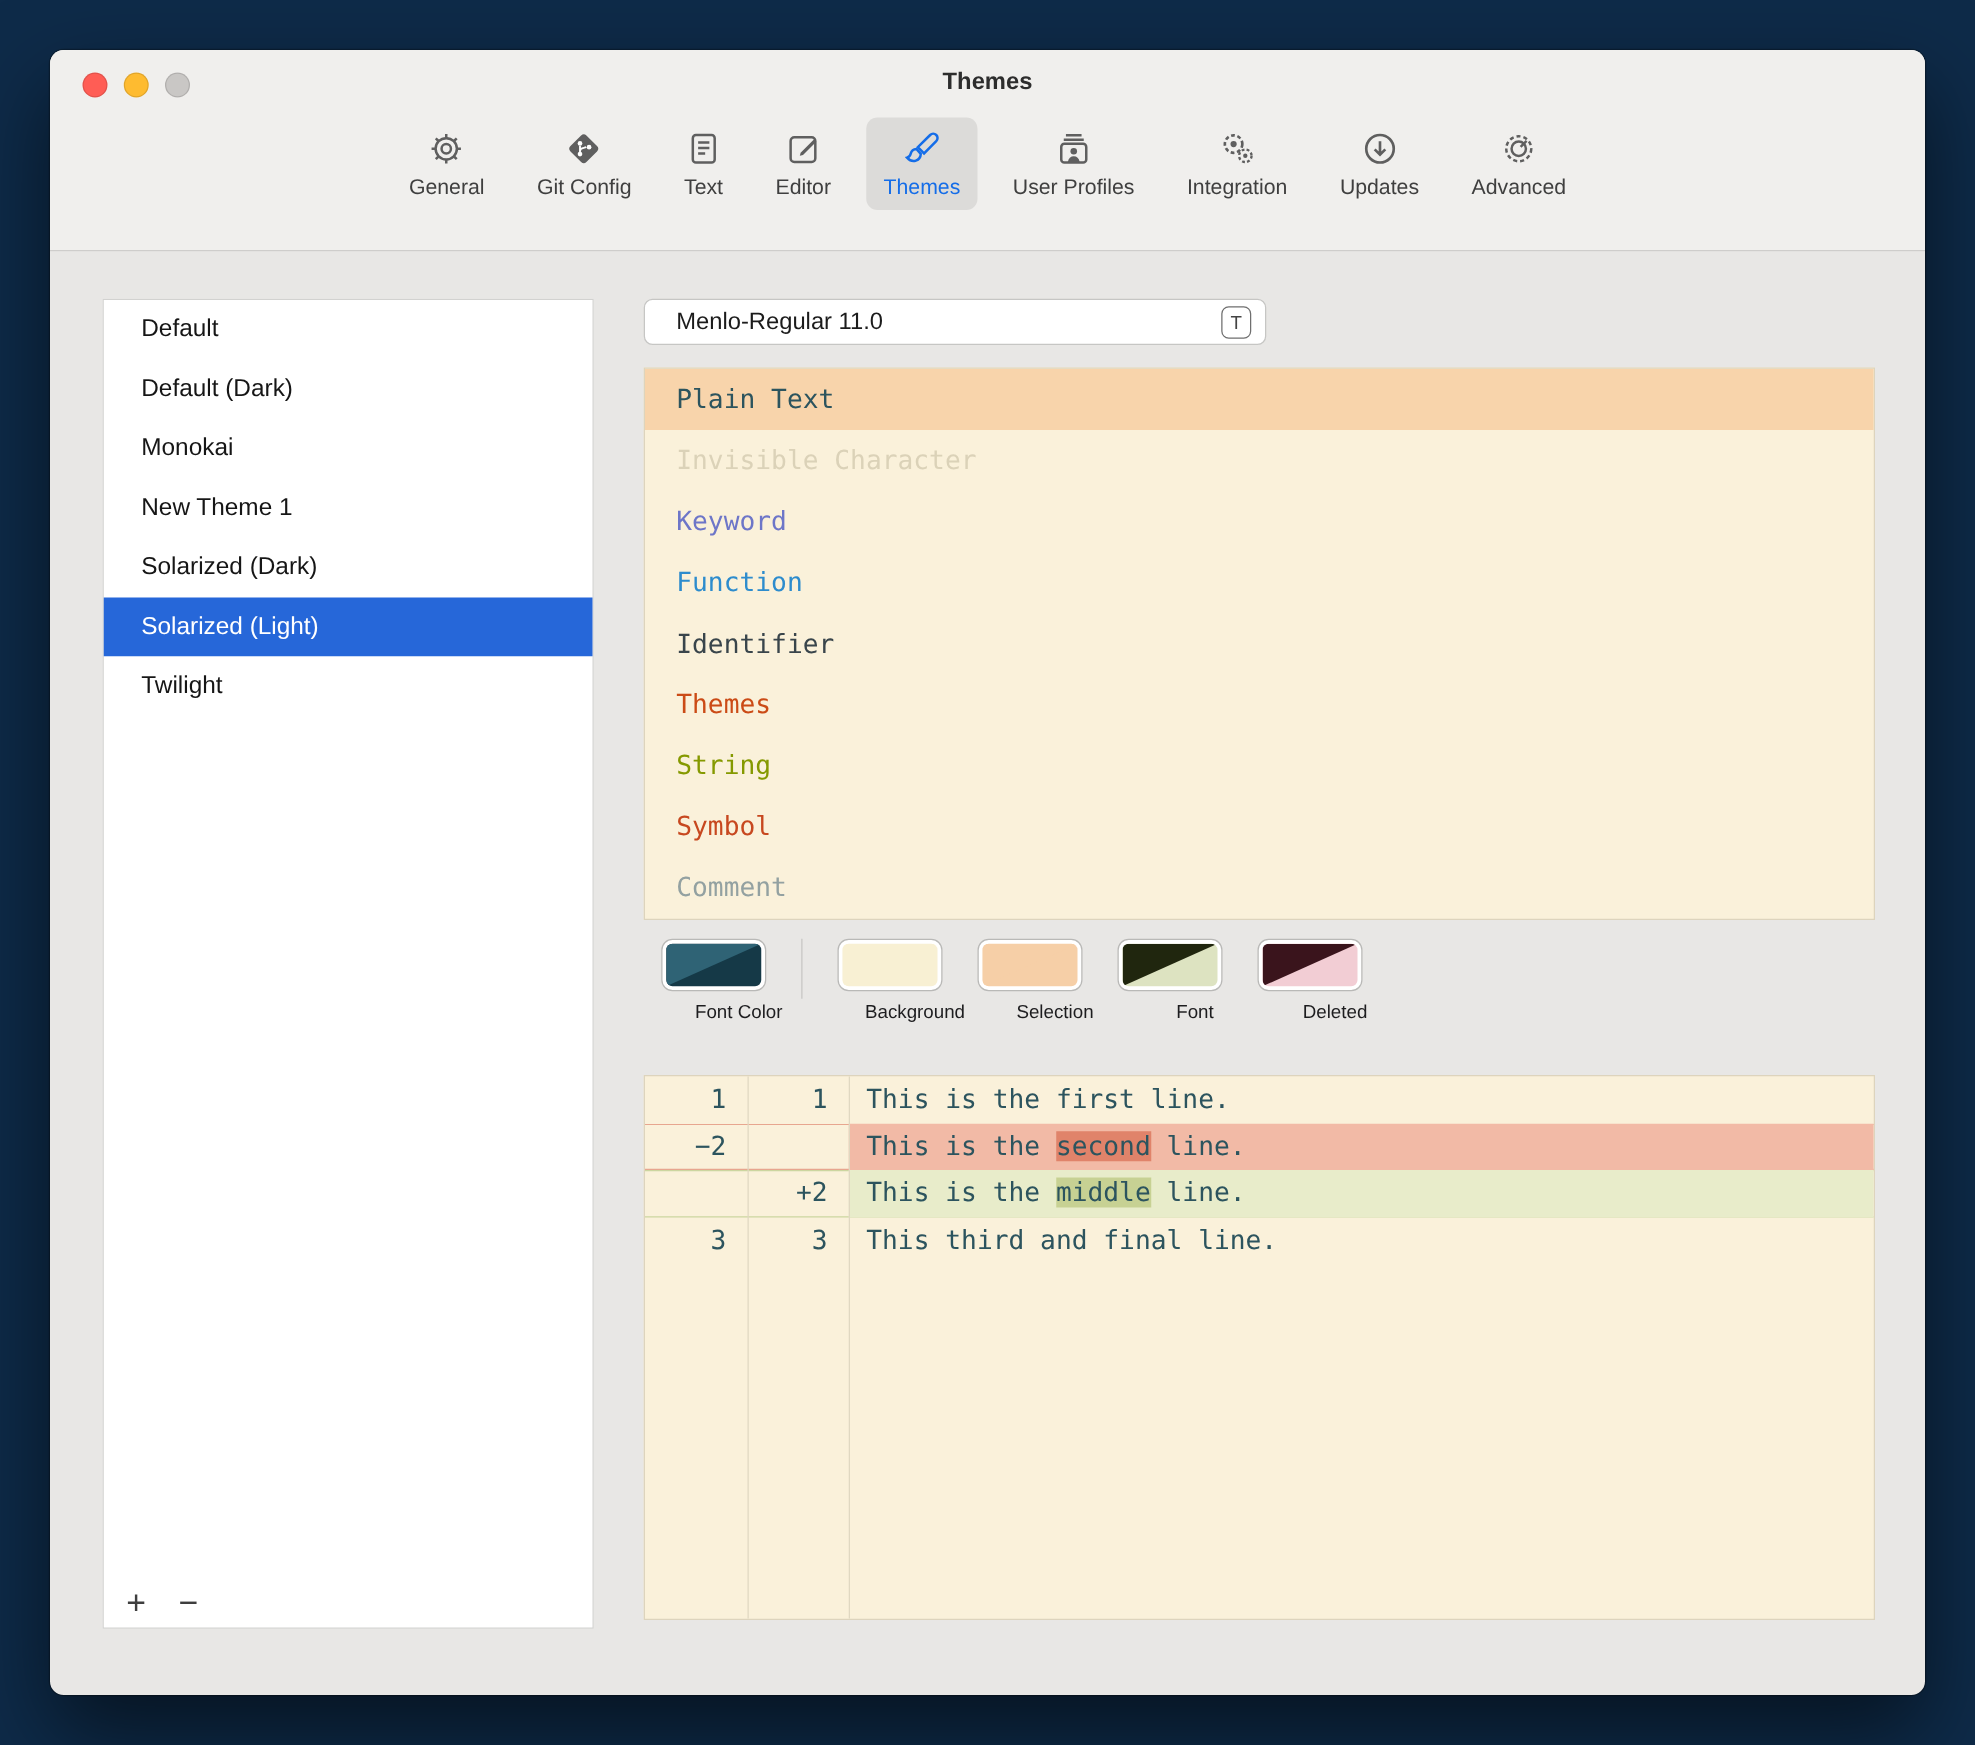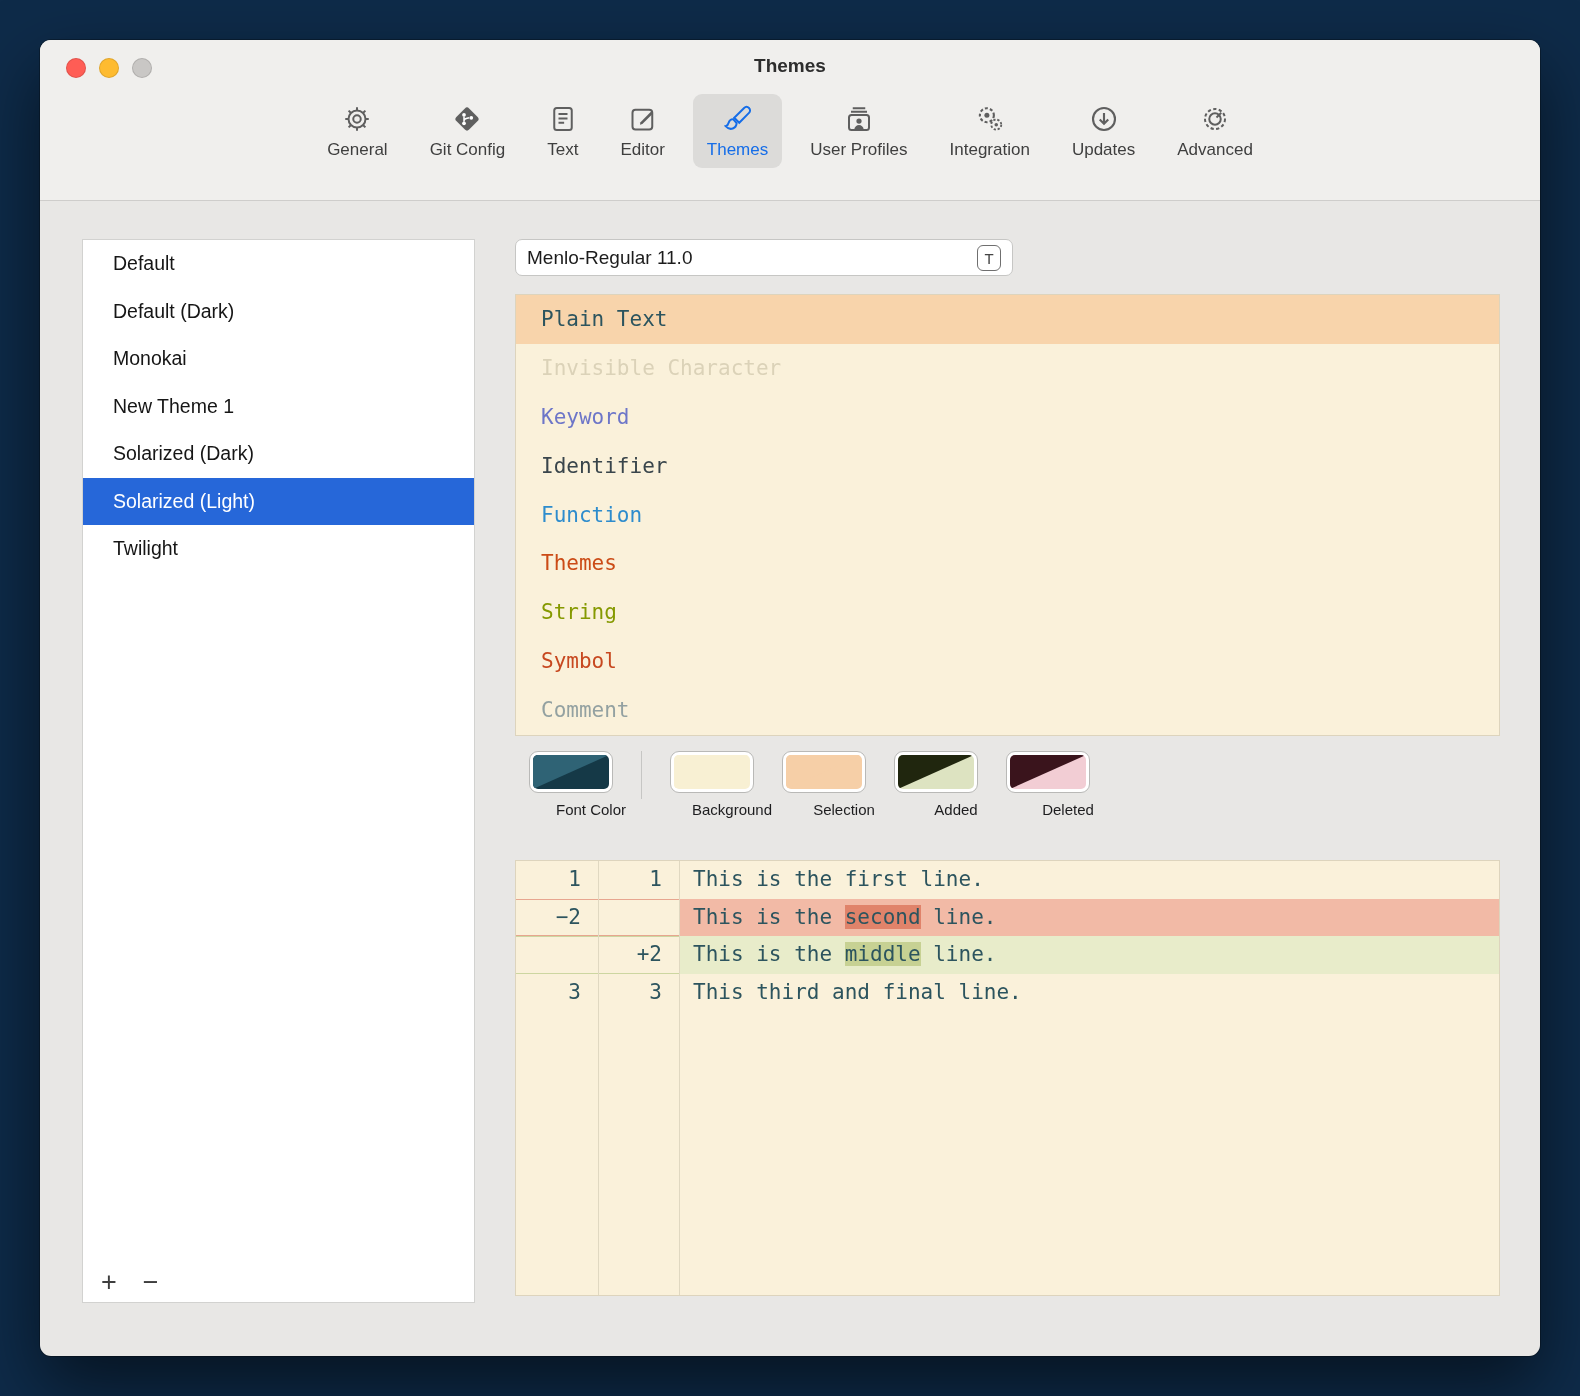--- a/index.html
+++ b/index.html
@@ -25,21 +25,21 @@
   .content { display:flex; padding:38px 40px 0 42px; gap:40px; }
   .sidebar { width:393px; height:1064px; background:#ffffff; border:1px solid #d2d2d0; position:relative; flex:none; }
   .sb-item { height:47.5px; display:flex; align-items:center; padding-left:30px; font-size:19.5px; color:#161616; }
   .sb-item.selected { color:#ffffff; }
   .sb-footer { position:absolute; left:18px; bottom:6px; display:flex; gap:26px; font-size:27px; font-weight:300; color:#3e3e3e; }
   .sb-footer span { line-height:28px; }
 
   .main { flex:1; min-width:0; }
 
   .font-field { position:relative; width:498px; height:37px; background:#fff; border:1px solid #c6c6c4;
-    border-radius:7px; display:flex; align-items:center; padding-left:11px; font-size:19px; color:#1c1c1c; margin-bottom:18px; }
+    border-radius:7px; display:flex; align-items:center; padding-left:25px; font-size:19px; color:#1c1c1c; margin-bottom:18px; }
   .t-btn { position:absolute; right:11px; top:5px; width:24px; height:26px; border:1.7px solid #6f6f6f;
     border-radius:6px; display:flex; align-items:center; justify-content:center; font-size:15px; color:#444; font-weight:400; }
 
   .preview-box { height:442px; border:1px solid #ddd4bd; margin-bottom:15px; overflow:hidden; }
   .pv-row { height:48.8px; display:flex; align-items:center; padding-left:25px;
     font-family:"DejaVu Sans Mono", monospace; font-size:21px; }
 
   .swatch-row { display:flex; align-items:flex-start; margin-bottom:42px; }
   .sw-cell { width:112px; display:flex; flex-direction:column; align-items:center; }
   .sw-divider { width:1px; height:48px; background:#c6c6c4; margin:0 14px; }
@@ -204,24 +204,24 @@
         <div class="pv-row" style="background: rgb(248, 212, 171);">
           <span style="color: rgb(44, 84, 94);">Plain Text</span>
         </div>
         <div class="pv-row">
           <span style="color: rgb(219, 210, 184);">Invisible Character</span>
         </div>
         <div class="pv-row">
           <span style="color: rgb(109, 118, 200);">Keyword</span>
         </div>
         <div class="pv-row">
+          <span style="color: rgb(45, 140, 205);">Function</span>
+        </div>
+        <div class="pv-row">
           <span style="color: rgb(57, 69, 75);">Identifier</span>
-        </div>
-        <div class="pv-row">
-          <span style="color: rgb(45, 140, 205);">Function</span>
         </div>
         <div class="pv-row">
           <span style="color: rgb(203, 75, 22);">Themes</span>
         </div>
         <div class="pv-row">
           <span style="color: rgb(133, 153, 0);">String</span>
         </div>
         <div class="pv-row">
           <span style="color: rgb(199, 72, 31);">Symbol</span>
         </div>
@@ -260,21 +260,21 @@
           </div>
           <div class="sw-label">Selection</div>
         </div>
 
         <div class="sw-cell">
           <div class="sw-well">
             <div class="sw-inner" style="background: rgb(221, 227, 193);">
               <div class="sw-top" style="background: rgb(32, 38, 14);"></div>
             </div>
           </div>
-          <div class="sw-label">Added</div>
+          <div class="sw-label">Font</div>
         </div>
 
         <div class="sw-cell">
           <div class="sw-well">
             <div class="sw-inner" style="background: rgb(242, 205, 212);">
               <div class="sw-top" style="background: rgb(58, 20, 28);"></div>
             </div>
           </div>
           <div class="sw-label">Deleted</div>
         </div>

